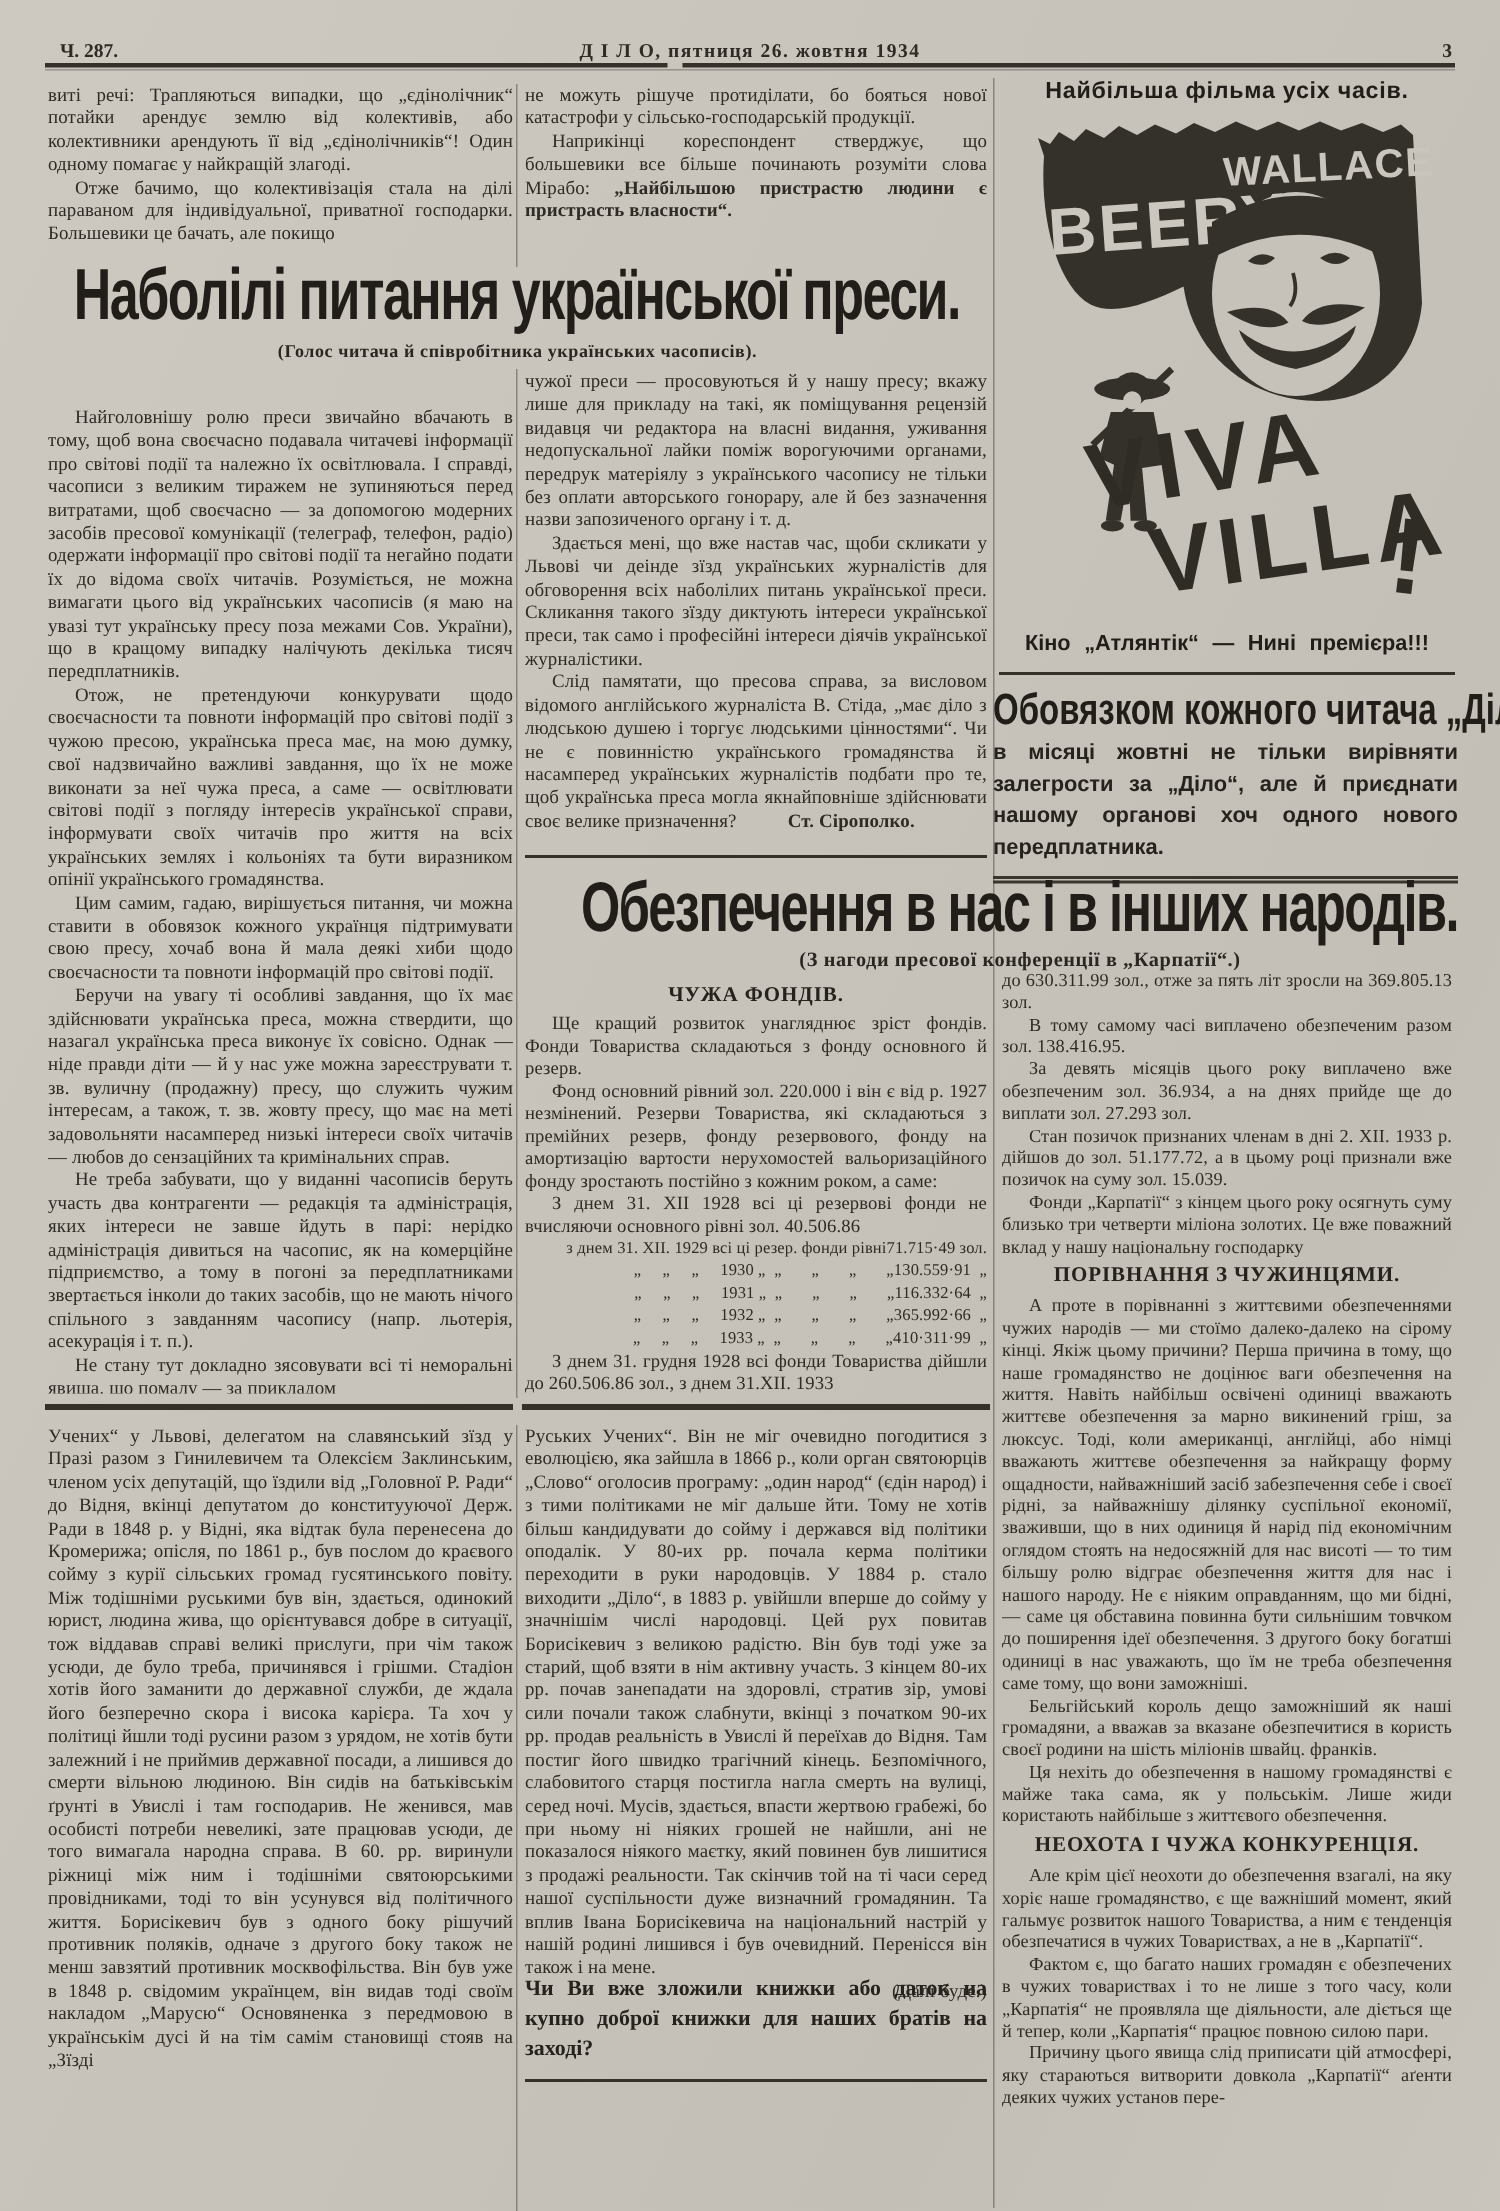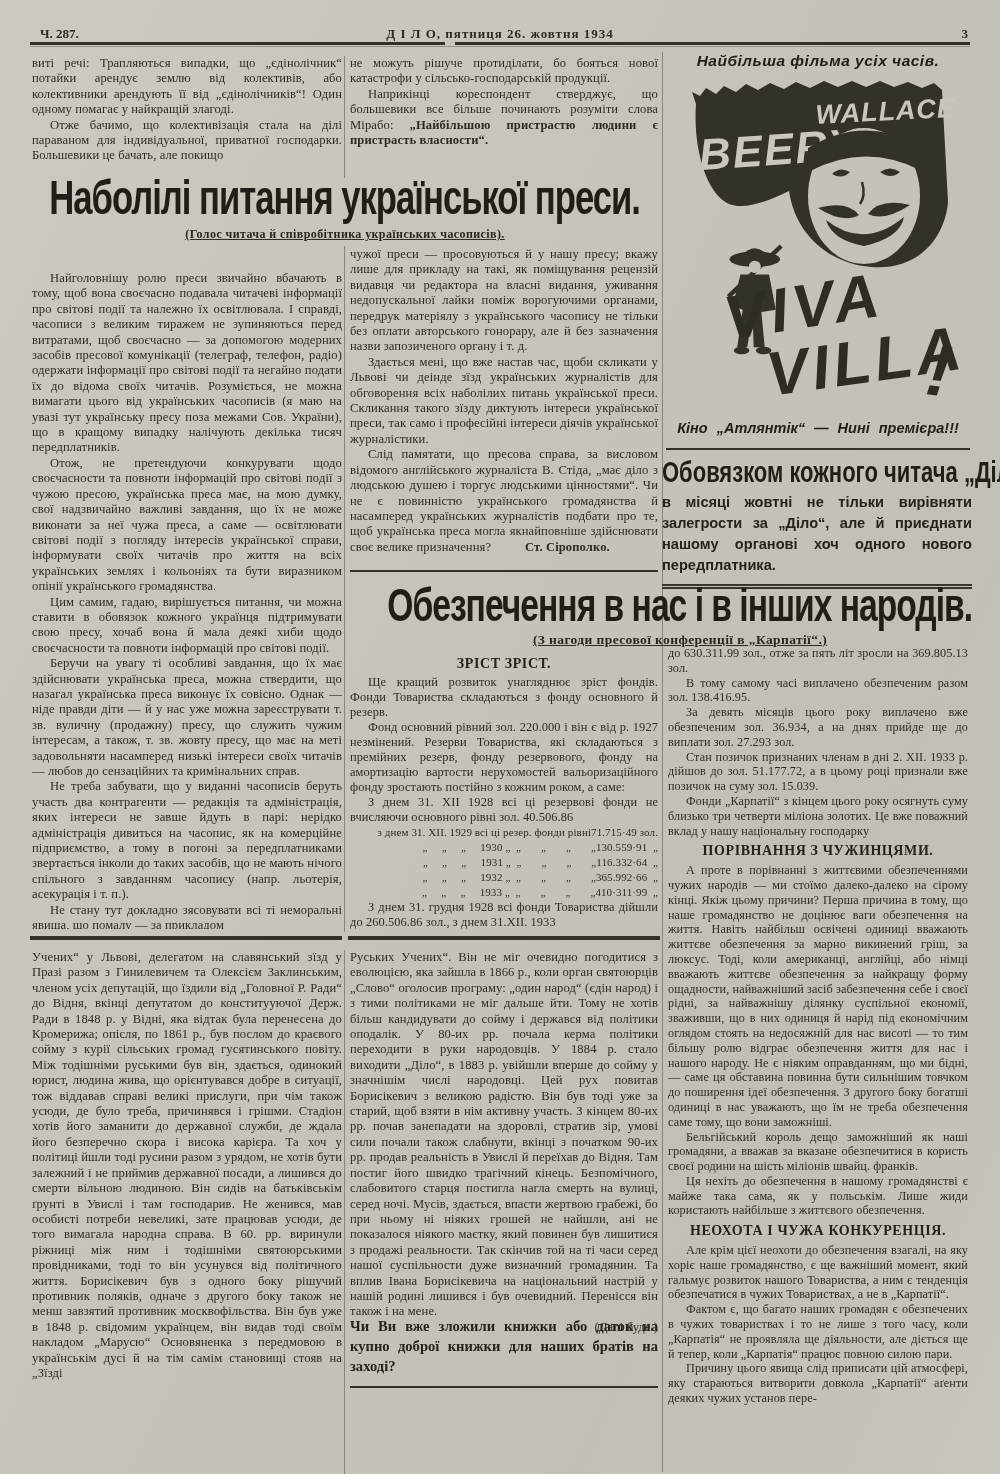--- a/index.html
+++ b/index.html
@@ -11,32 +11,32 @@
   .col p{margin:0;text-indent:18px;}
   .col p.noindent{text-indent:0;}
   .b{font-weight:bold;}
   .rule{position:absolute;background:#35312a;}
   .vrule{position:absolute;width:1px;background:#55504a;opacity:.55;}
   
   #hdr-issue{position:absolute;left:40px;top:26px;font-weight:bold;font-size:13px;}
   #hdr-mast{position:absolute;left:0;top:26px;width:1000px;text-align:center;font-weight:bold;font-size:13px;letter-spacing:1px;}
   #hdr-page{position:absolute;right:32px;top:26px;font-weight:bold;font-size:13px;}
   
-  .headline{position:absolute;text-align:center;white-space:nowrap;text-decoration:underline;}
+  .headline{position:absolute;text-align:center;white-space:nowrap;}
   .headline .hl{display:inline-block;font-family:"Liberation Sans",sans-serif;font-weight:bold;
      color:#211e19;transform:scale(1.02,1.42);transform-origin:center top;letter-spacing:-1px;}
   .subhead{font-family:"Liberation Serif",serif;font-weight:bold;font-size:12px;letter-spacing:.4px;
      text-align:center;margin-top:6px;color:#2a2722;}
   .sechead{font-weight:bold;font-size:14px;text-align:center;letter-spacing:.6px;margin:6px 0 4px 0;color:#26231e;text-indent:0!important;}
   .sig{font-weight:bold;margin-left:34px;}
   
   .fundrow{display:flex;justify-content:flex-end;font-size:11px;line-height:15px;white-space:pre;}
   .fundrow .amt{text-align:right;}
   
-  #ad{position:absolute;left:666px;top:52px;width:304px;font-style:italic;}
+  #ad{position:absolute;left:666px;top:52px;width:304px;}
   #ad-head{font-family:"Liberation Sans",sans-serif;font-weight:bold;font-size:15.5px;text-align:center;
      letter-spacing:.5px;color:#211e19;margin-bottom:4px;}
   #ad-foot{font-family:"Liberation Sans",sans-serif;font-weight:bold;font-size:14.5px;color:#211e19;
      margin-top:6px;text-align:center;word-spacing:5px;}
   
   #promo{position:absolute;left:662px;top:456px;width:310px;padding-bottom:8px;border-bottom:5px double #3a362f;}
   #promo-head{white-space:nowrap;}
   #promo-head .hl{display:inline-block;font-family:"Liberation Sans",sans-serif;font-weight:bold;font-size:22px;
      color:#211e19;transform:scale(1.0,1.32);transform-origin:left top;letter-spacing:0;}
   #promo-body{font-family:"Liberation Sans",sans-serif;font-weight:bold;font-size:14.6px;line-height:21px;
@@ -129,21 +129,21 @@
     <div id="promo-head"><span class="hl">Обовязком кожного читача „Діла“</span></div>
     <div id="promo-body">в місяці жовтні не тільки вирівняти залегрости за „Діло“, але й приєднати нашому органові хоч одного нового передплатника.</div>
   </div>
 
   <div class="headline" style="left:362px;top:578px;width:636px;">
     <span class="hl" style="font-size:33px;">Обезпечення в нас і в інших народів.</span>
     <div class="subhead" style="margin-top:16px;font-size:13.5px;">(З нагоди пресової конференції в „Карпатії“.)</div>
   </div>
 
   <div class="col" style="left:350px;top:650px;width:308px;height:284px;overflow:hidden;font-size:12.4px;line-height:15px;">
-    <div class="sechead">ЗРІСТ ЗРІСТ.</div>
+    <div class="sechead">ЧУЖА ФОНДІВ.</div>
     <p>Ще кращий розвиток унагляднює зріст фондів. Фонди Товариства складаються з фонду основного й резерв.</p>
     <p>Фонд основний рівний зол. 220.000 і він є від р. 1927 незмінений. Резерви Товариства, які складаються з премійних резерв, фонду резервового, фонду на амортизацію вартости нерухомостей вальоризаційного фонду зростають постійно з кожним роком, а саме:</p>
     <p>З днем 31. XII 1928 всі ці резервові фонди не вчисляючи основного рівні     зол. 40.506.86</p>
     <div class="fundrow"><span>з днем 31. XII. 1929 всі ці резер. фонди рівні</span><span class="amt">71.715·49 зол.</span></div>
     <div class="fundrow"><span>„     „     „     1930 „  „       „       „       „</span><span class="amt">130.559·91  „</span></div>
     <div class="fundrow"><span>„     „     „     1931 „  „       „       „       „</span><span class="amt">116.332·64  „</span></div>
     <div class="fundrow"><span>„     „     „     1932 „  „       „       „       „</span><span class="amt">365.992·66  „</span></div>
     <div class="fundrow"><span>„     „     „     1933 „  „       „       „       „</span><span class="amt">410·311·99  „</span></div>
     <p>З днем 31. грудня 1928 всі фонди Товариства дійшли до 260.506.86 зол., з днем 31.XII. 1933</p>
   </div>

